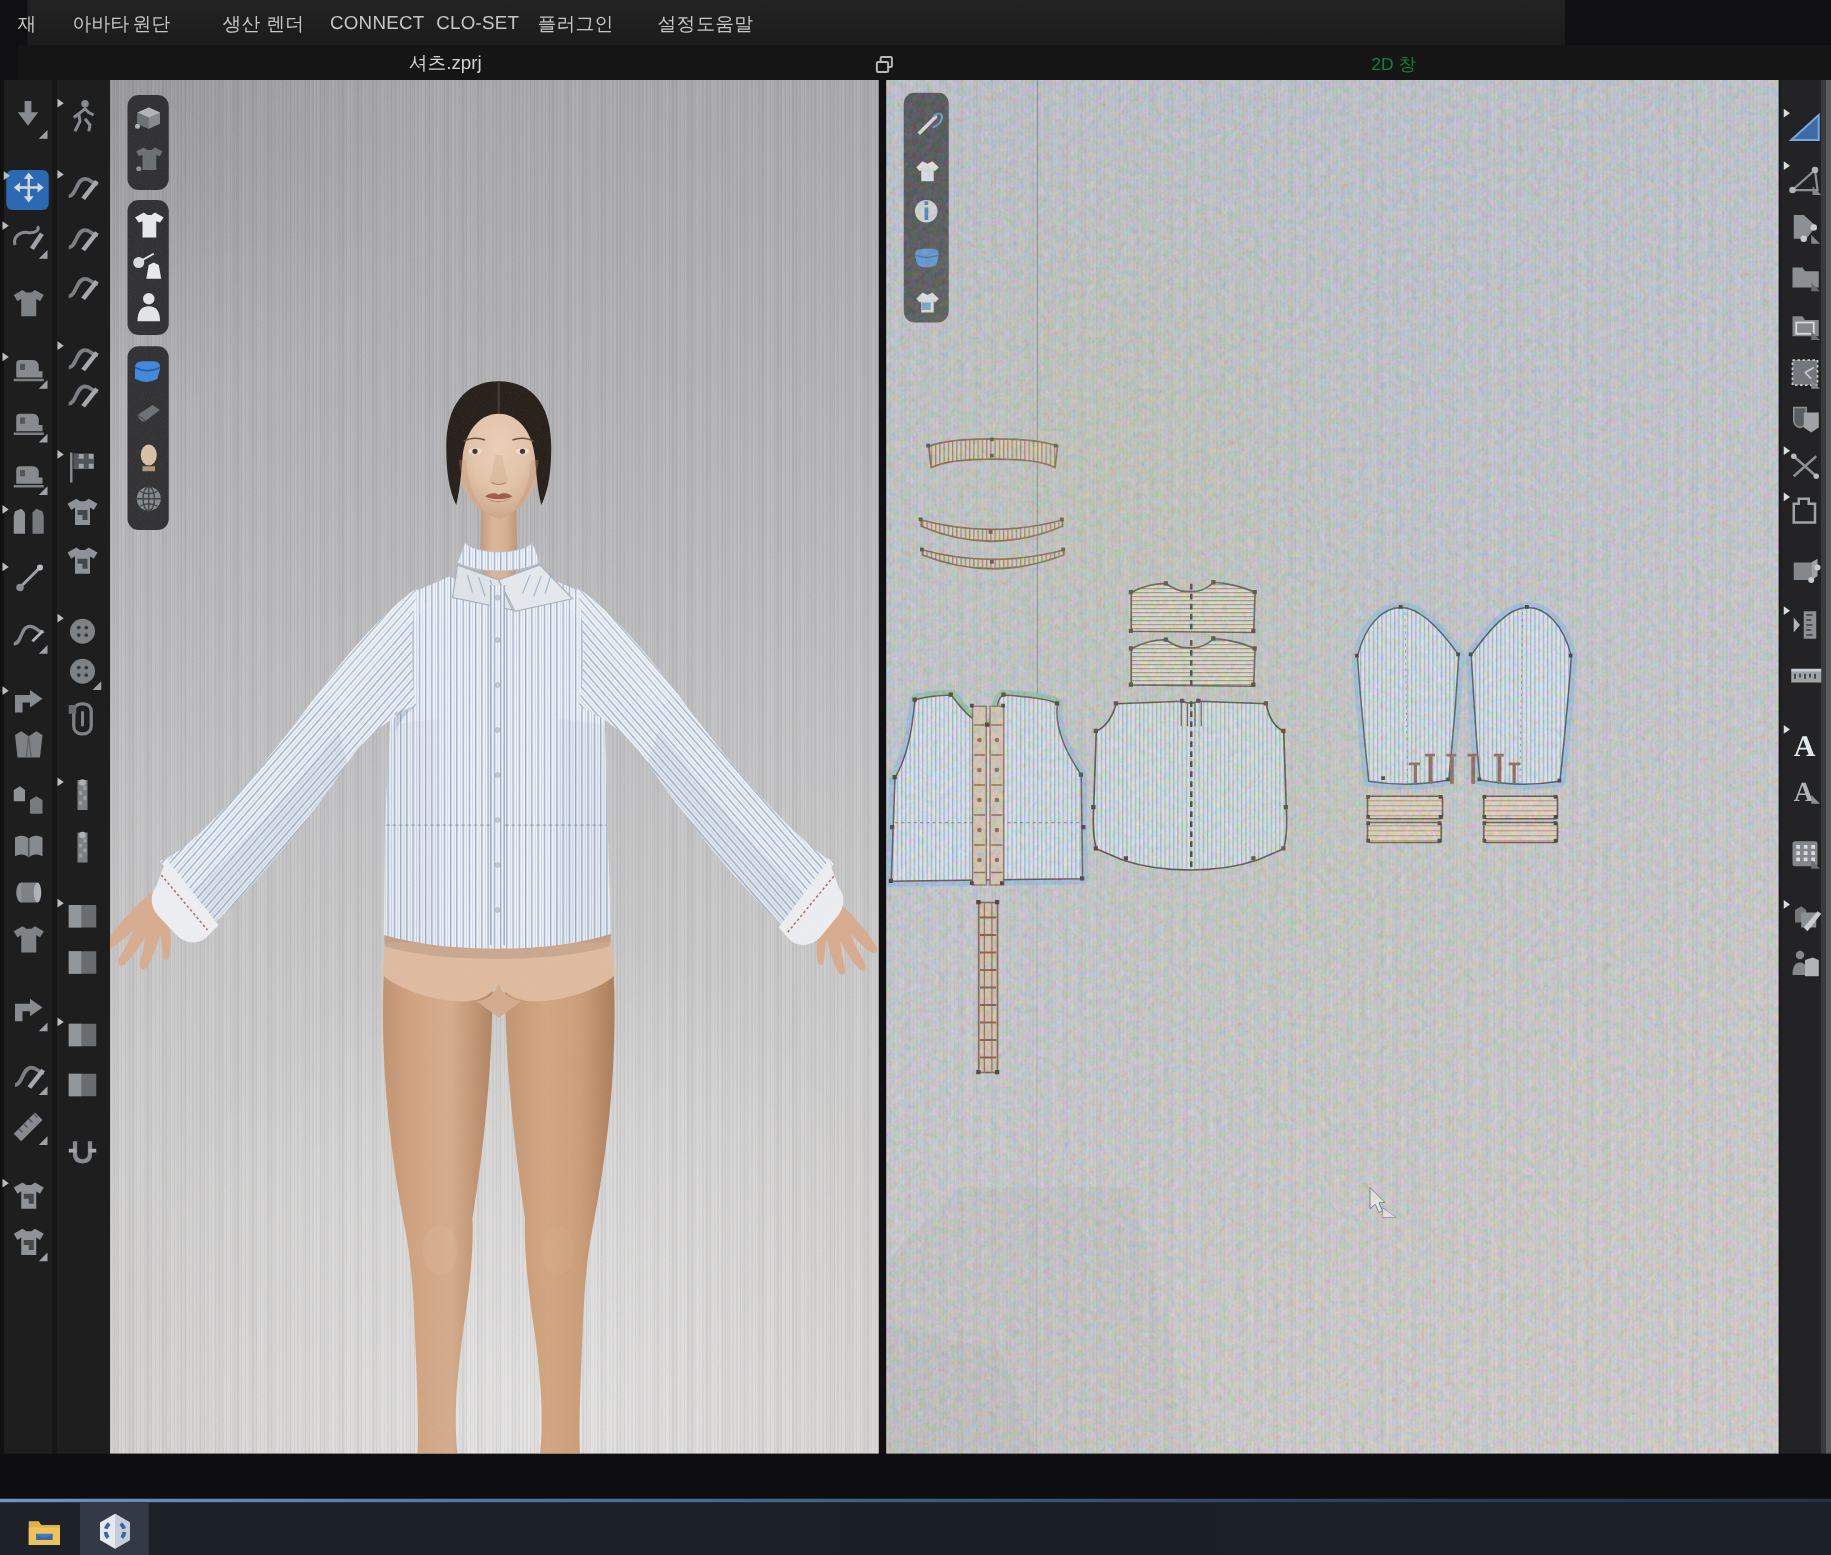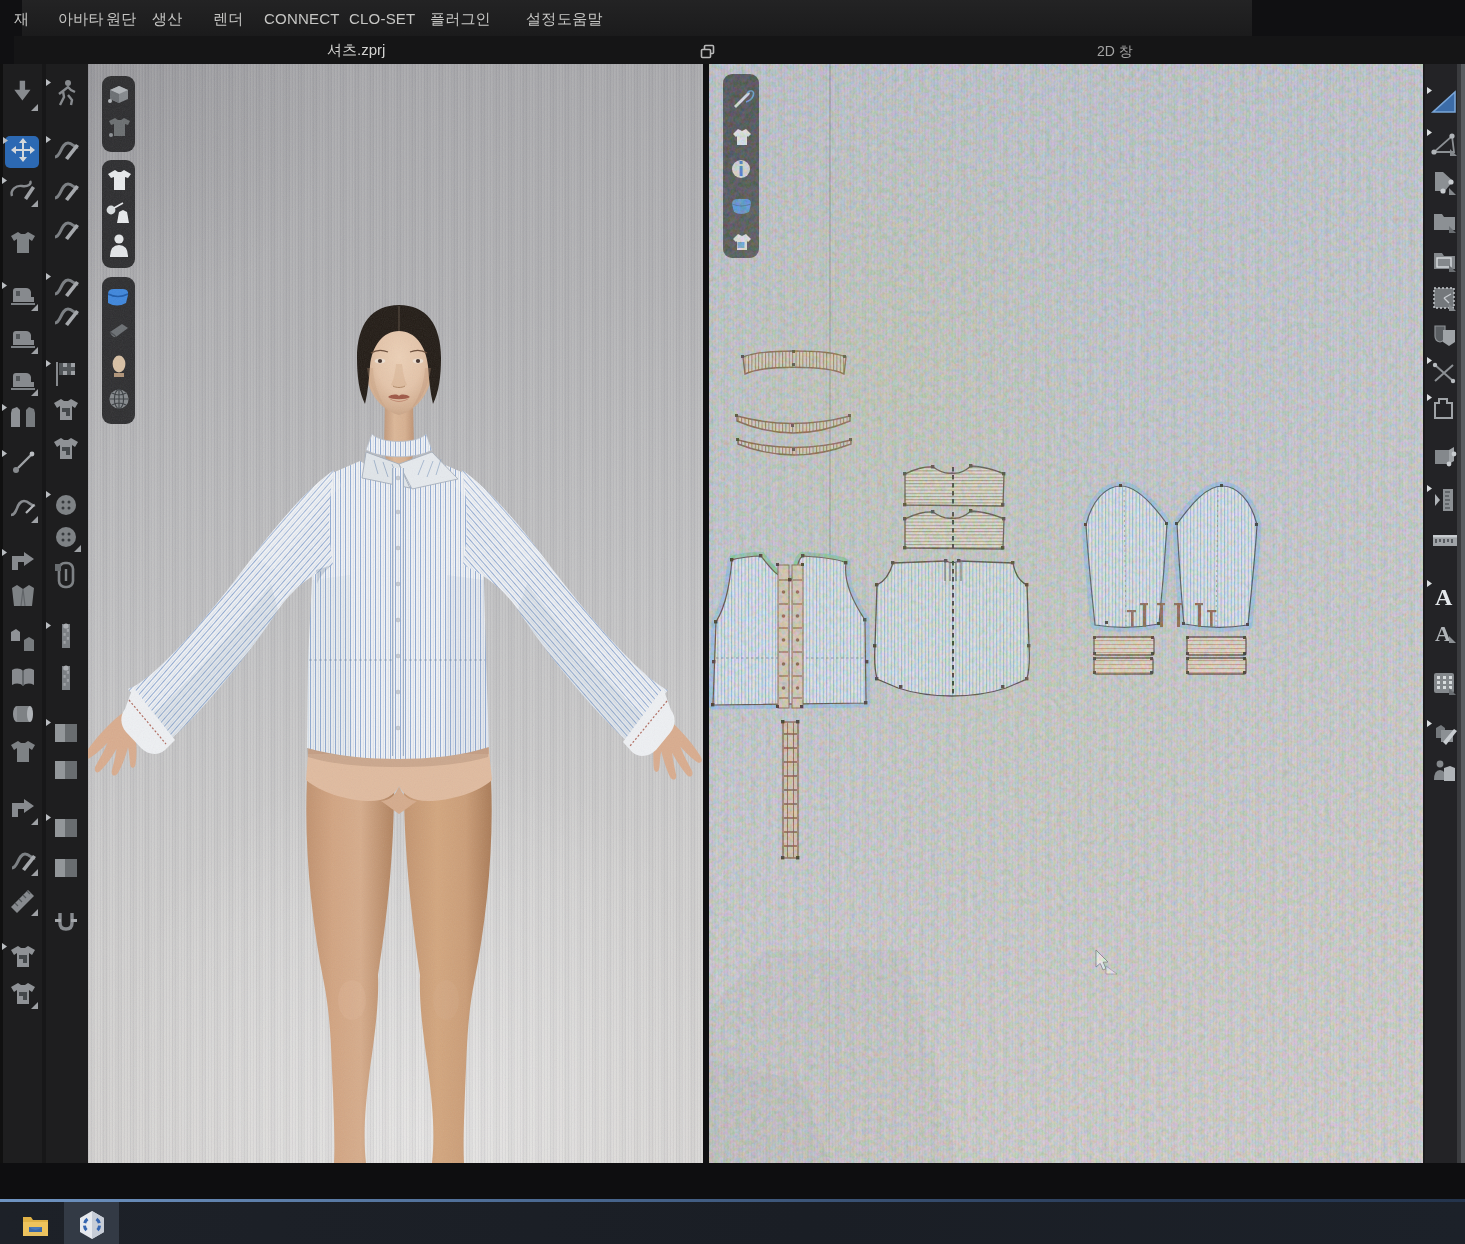--- a/index.html
+++ b/index.html
@@ -4,21 +4,21 @@
 <style>
   html,body{margin:0;padding:0;background:#101012;width:1465px;height:1244px;overflow:hidden;}
   *{box-sizing:border-box;}
   body{font-family:"Liberation Sans",sans-serif;position:relative;}
   .abs{position:absolute;}
   
   #menubar{left:0;top:0;width:1230px;height:36px;background:linear-gradient(180deg,#232324,#1b1b1c);margin-left:22px;}
   #menubar span{position:absolute;top:10px;color:#c6c6c4;font-size:15px;letter-spacing:0.2px;}
   #tabrow{left:14px;top:36px;width:1465px;height:28px;background:#151516;}
   #tabrow .t1{position:absolute;left:313px;top:5px;color:#d2d2d0;font-size:15px;}
-  #tabrow .t2{position:absolute;left:1083px;top:7px;color:#a3a3a3;font-size:14px;}
+  #tabrow .t2{position:absolute;left:1083px;top:7px;color:#15803d;font-size:14px;}
   
   #ltool{left:0;top:64px;width:88px;height:1135px;background:linear-gradient(90deg,#101010 0 3px,#1e1e1f 3px 42px,#171718 42px 46px,#1e1e1f 46px 100%);}
   
   #p3d{left:88px;top:64px;width:615px;height:1099px;background:
        radial-gradient(ellipse 75% 50% at 55% 97%,rgba(255,255,255,0.42),rgba(255,255,255,0) 70%),
        radial-gradient(ellipse 60% 35% at 0% 0%,rgba(20,20,28,0.10),rgba(0,0,0,0) 70%),
        linear-gradient(172deg,#a8a8ab 0%,#b4b4b6 25%,#c5c5c6 52%,#d2d1d0 75%,#d8d6d4 100%);}
   #p2d{left:709px;top:64px;width:714px;height:1099px;background:
        linear-gradient(155deg,#bfc2c9 0%,#c5c8cd 30%,#cccccd 55%,#d3cfca 78%,#d8d2ce 100%);}
   .vstripes{left:0;top:0;width:100%;height:100%;background:repeating-linear-gradient(90deg,rgba(40,40,60,0.05) 0 1px,rgba(255,255,255,0.04) 1px 2px,rgba(0,0,0,0) 2px 3px),repeating-linear-gradient(90deg,rgba(30,30,45,0.03) 0 6px,rgba(0,0,0,0) 6px 14px);}
@@ -29,21 +29,21 @@
   #blueline{left:0;top:1199px;width:1465px;height:3px;background:linear-gradient(90deg,#6f94c2,#48668e 40%,#2c3f5c 75%,#24344c);}
   #taskbar{left:0;top:1202px;width:1465px;height:42px;background:linear-gradient(90deg,#1d2128,#1a1e25 55%,#1c2129);}
   #cloicon{left:64px;top:1202px;width:55px;height:42px;background:#333a45;}
 </style>
 </head>
 <body>
 <div class="abs" id="menubar">
   <span style="left:-8px">재</span>
   <span style="left:36px">아바타</span>
   <span style="left:84px">원단</span>
-  <span style="left:130px">생산</span>
+  <span style="left:156px">생산</span>
   <span style="left:191px">렌더</span>
   <span style="left:242px">CONNECT</span>
   <span style="left:327px">CLO-SET</span>
   <span style="left:408px">플러그인</span>
   <span style="left:504px">설정</span>
   <span style="left:535px">도움말</span>
 </div>
 <div class="abs" id="tabrow">
   <span class="t1">셔츠.zprj</span>
   <span class="t2">2D 창</span>

